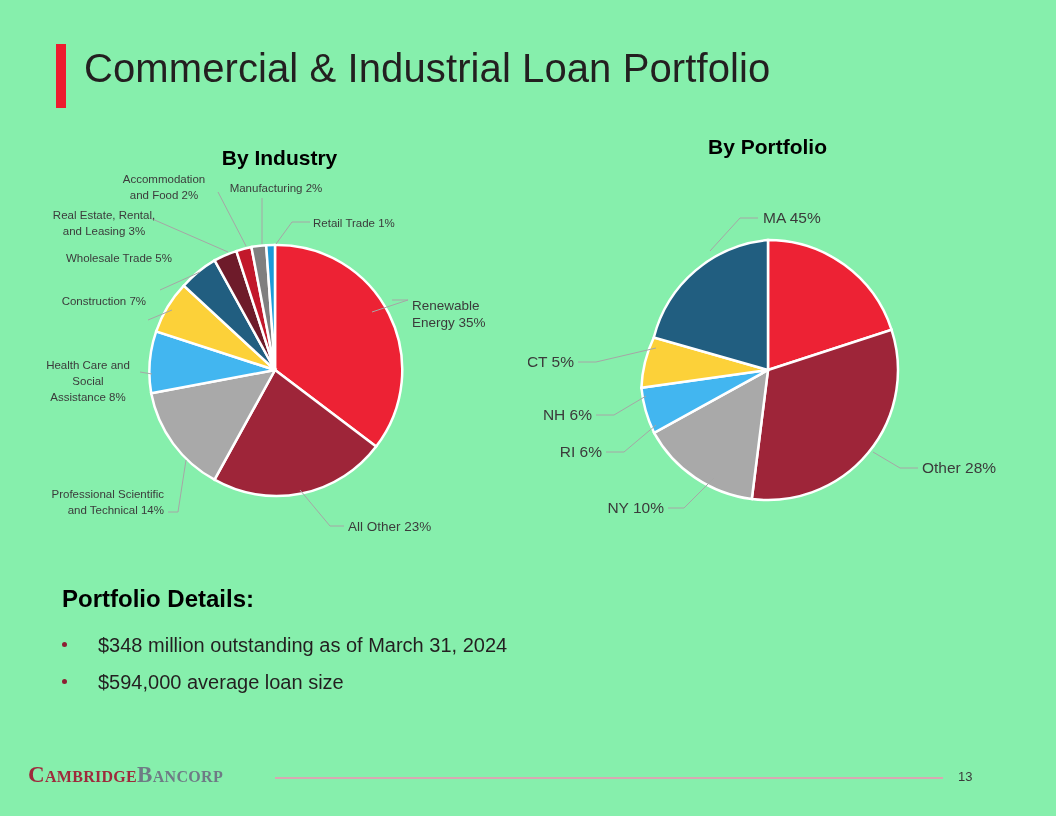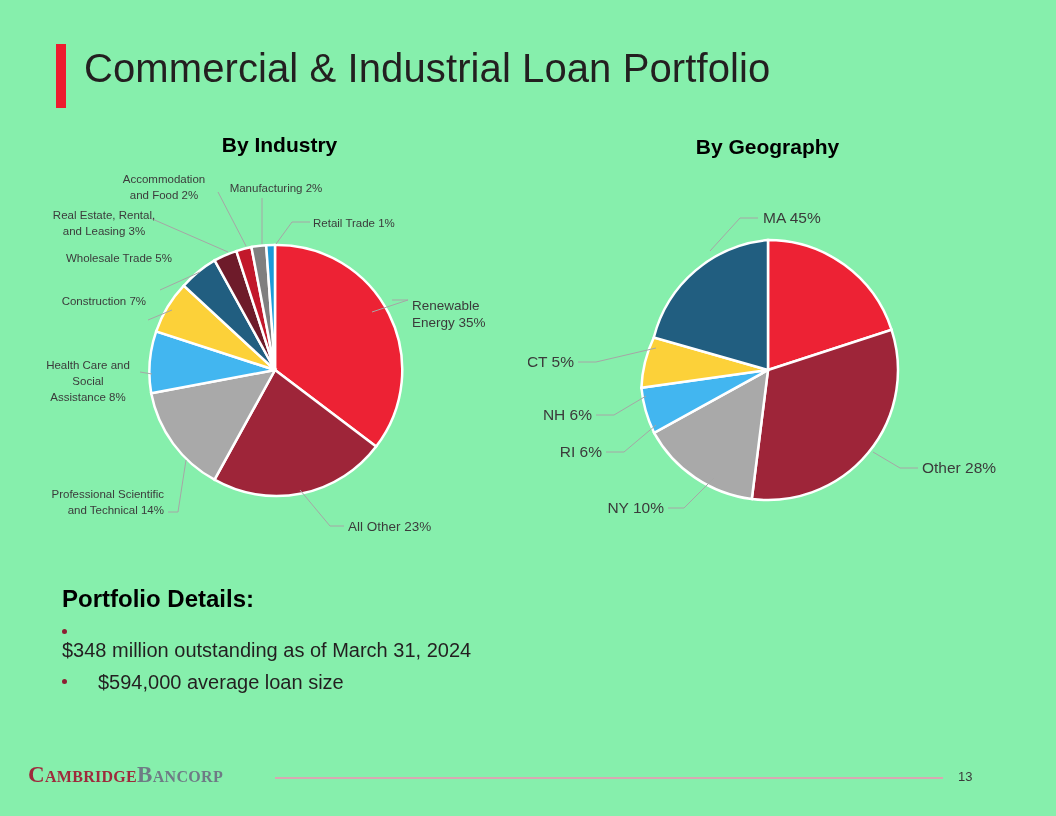--- a/index.html
+++ b/index.html
@@ -21,21 +21,21 @@
     font-size:40px;font-weight:400;color:#231f20;
     letter-spacing:0.1px;white-space:nowrap;
     font-family:"Liberation Sans", sans-serif;
   }
   
   .chart-heading{
     position:absolute;
     font-size:21px;font-weight:bold;color:#000000;
     text-align:center;white-space:nowrap;
   }
-  #heading-industry{left:137px;top:133px;width:285px;}
+  #heading-industry{left:137px;top:146px;width:285px;}
   #heading-geography{left:625px;top:135px;width:285px;}
 
   
   .chart-svg{position:absolute;}
   #svg-industry{left:0px;top:160px;width:530px;height:400px;}
   #svg-geography{left:528px;top:160px;width:528px;height:400px;}
 
   .pie-label{
     font-family:"Liberation Sans", sans-serif;
     fill:#3b3b3b;
@@ -50,21 +50,21 @@
   .details-head{
     position:absolute;left:62px;top:585px;
     font-size:24px;font-weight:bold;color:#000000;
     white-space:nowrap;
     text-align:right;
   }
   .bullet-row{
     position:absolute;left:62px;
     display:flex;align-items:baseline;
   }
-  #bullet-row-0{top:634px;flex-direction:column;}
+  #bullet-row-0{top:634px;}
   #bullet-row-1{top:671px;}
   .bullet-dot{
     width:5px;height:5px;border-radius:50%;
     background:#8C1F33;margin-right:31px;
     flex:0 0 auto;position:relative;top:-5px;
   }
   .bullet-text{
     font-size:20px;color:#231f20;white-space:nowrap;
     font-weight:400;
   }
@@ -88,21 +88,21 @@
 </style>
 </head>
 <body>
 
 <div class="slide">
 
   <div class="title-bar"></div>
   <div class="slide-title">Commercial &amp; Industrial Loan Portfolio</div>
 
   <div class="chart-heading" id="heading-industry">By Industry</div>
-  <div class="chart-heading" id="heading-geography">By Geography</div>
+  <div class="chart-heading" id="heading-geography">By Portfolio</div>
 
   <svg class="chart-svg" id="svg-industry" viewBox="0 0 530 400">
 
     <path class="slice" fill="#ED2234" d="M275,210 L275,85 A125,125 0 0,1 376.1,286.5 Z"></path>
 
     <path class="slice" fill="#9E2539" d="M275,210 L376.1,286.5 A125,125 0 0,1 214.5,319.7 Z"></path>
 
     <path class="slice" fill="#A9A9A9" d="M275,210 L214.5,319.7 A125,125 0 0,1 151.2,233.3 Z"></path>
 
     <path class="slice" fill="#42B6F0" d="M275,210 L151.2,233.3 A125,125 0 0,1 156.2,171.4 Z"></path>

